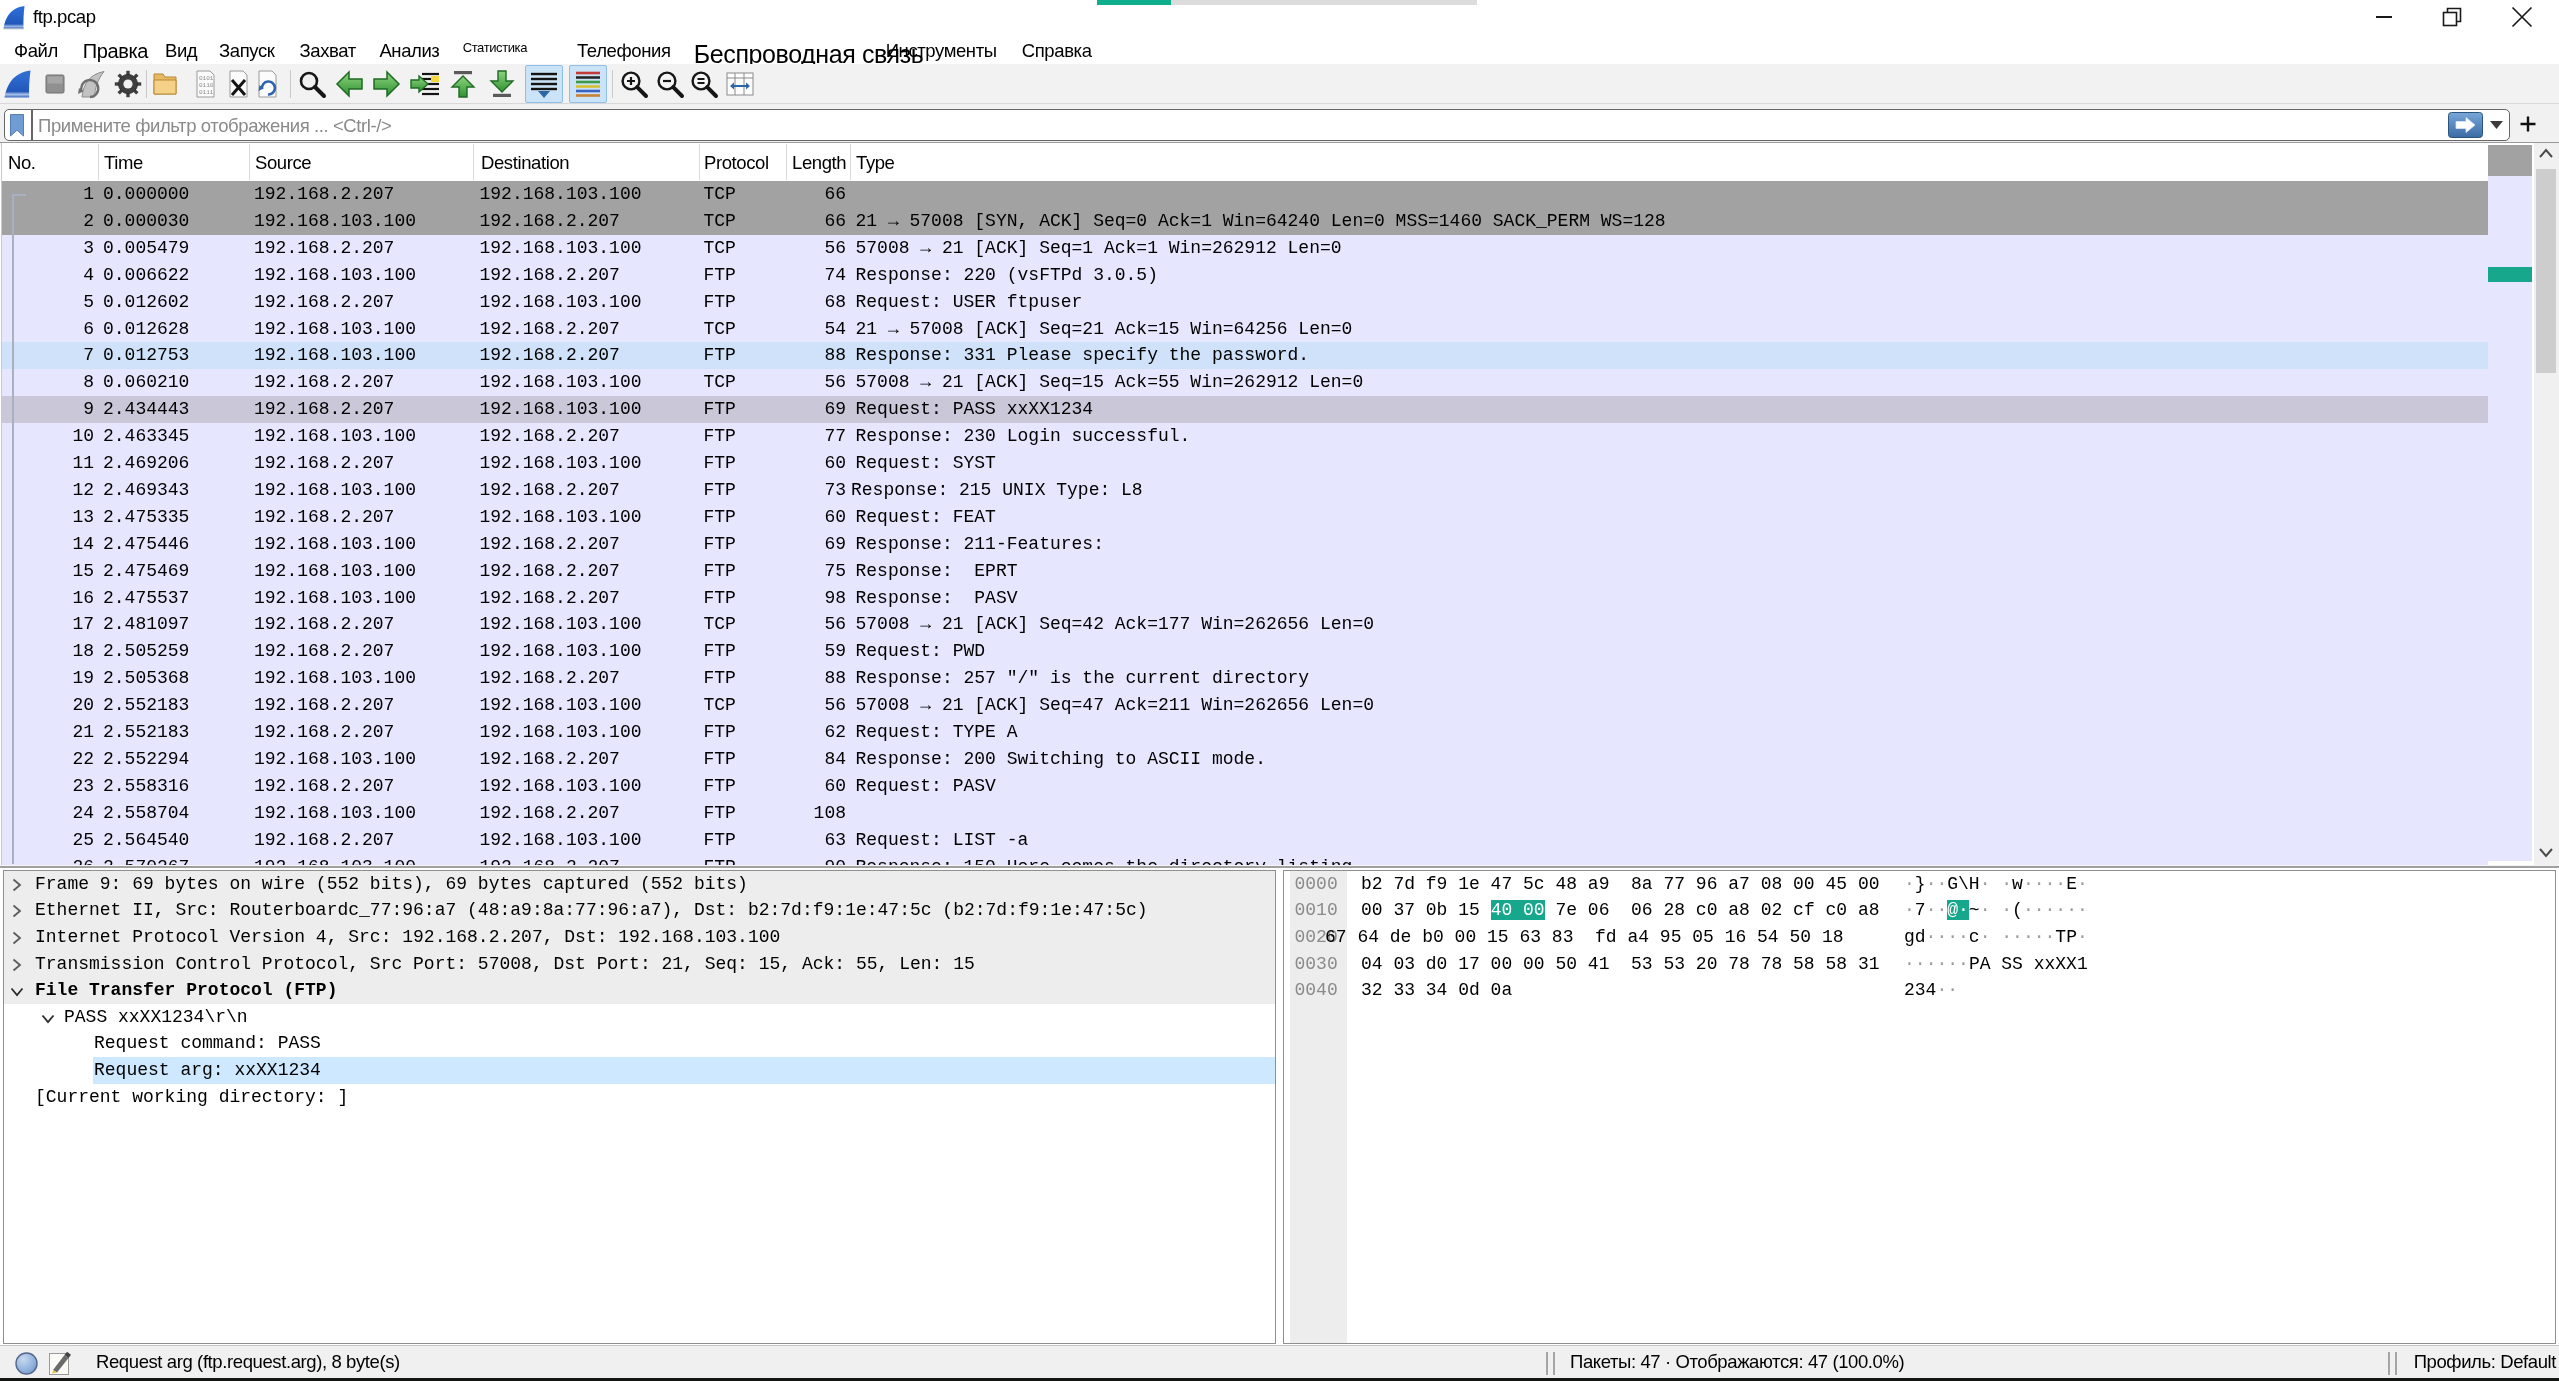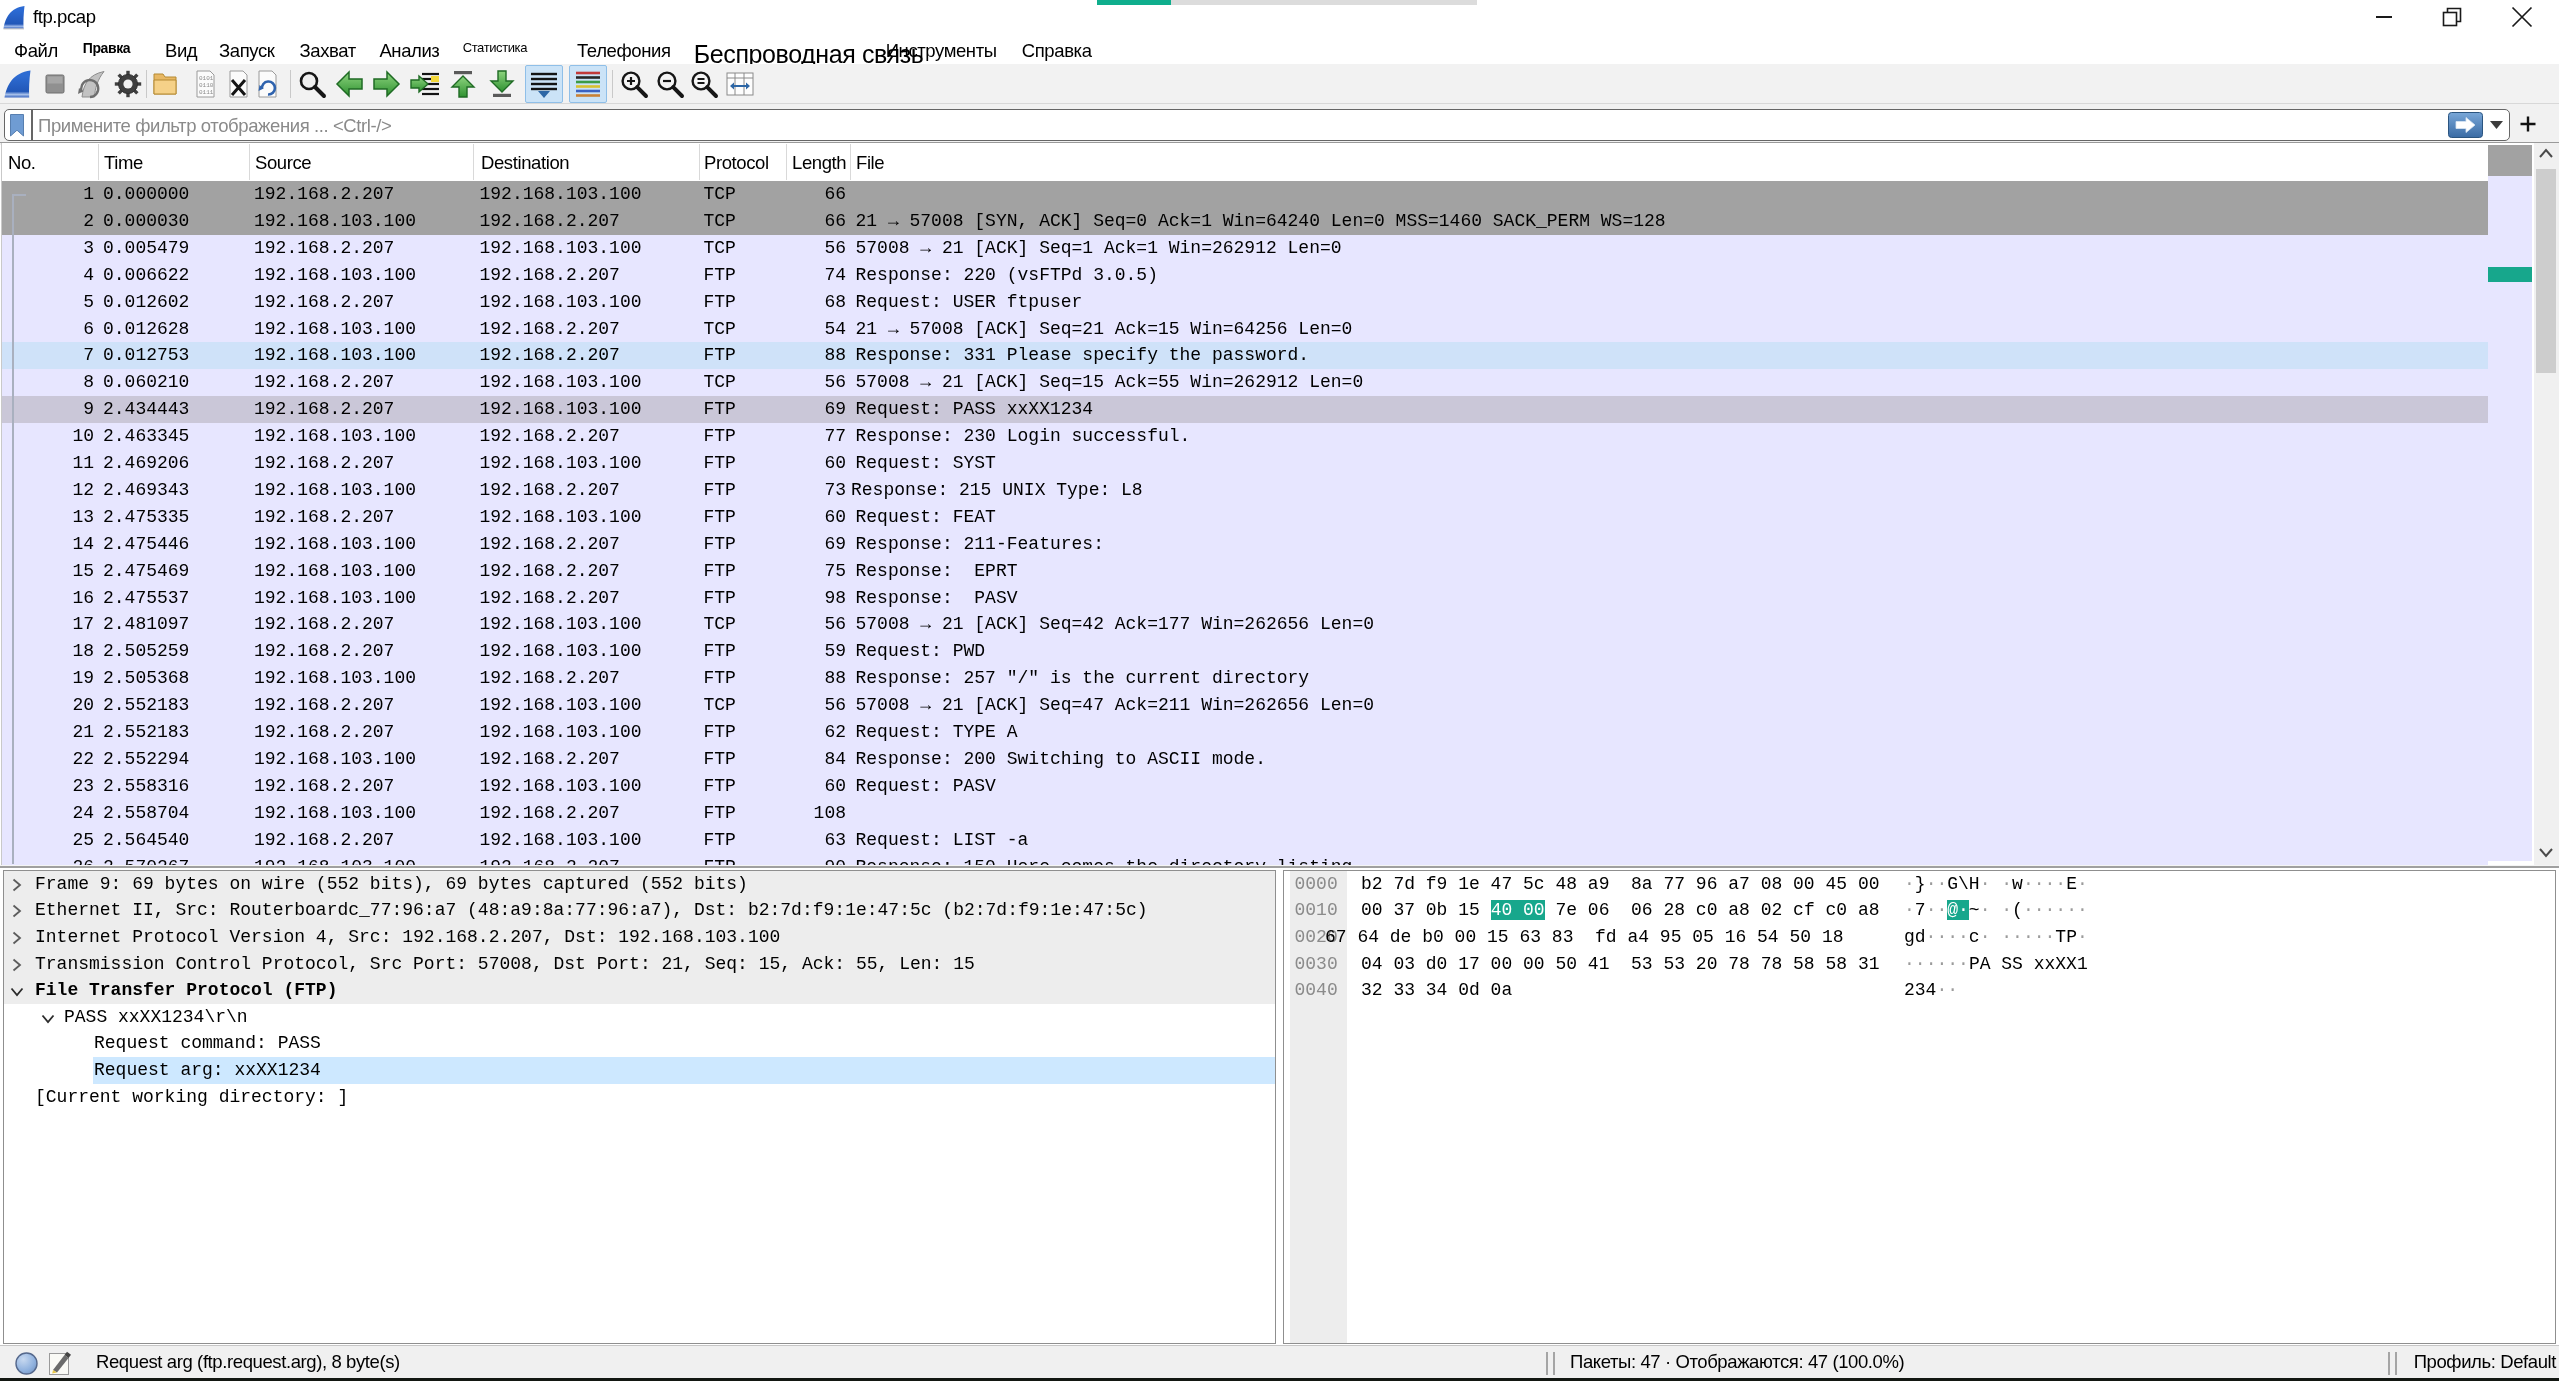--- a/index.html
+++ b/index.html
@@ -34,21 +34,21 @@
 <div class="abs" style="left:1097px;top:0;width:74px;height:5px;background:#0fae8d"></div>
 <div class="abs" style="left:2376px;top:15.5px;width:16px;height:2px;background:#1a1a1a"></div>
 <svg class="abs" style="left:2441px;top:6px" width="22" height="22" viewBox="0 0 22 22">
 <rect x="2.5" y="6.5" width="13" height="13" fill="none" stroke="#1a1a1a" stroke-width="1.6"></rect>
 <path d="M6.5 6.5 V2.5 H19.5 V15.5 H15.5" fill="none" stroke="#1a1a1a" stroke-width="1.6"></path>
   </svg>
 <svg class="abs" style="left:2510px;top:5px" width="24" height="24" viewBox="0 0 24 24">
 <path d="M2.5 2.5 L21.5 21.5 M21.5 2.5 L2.5 21.5" stroke="#1a1a1a" stroke-width="1.7"></path>
   </svg>
 <div class="abs" style="left:14px;top:40px;font-size:18.5px;letter-spacing:-0.4px;color:#000;">Файл</div>
-<div class="abs" style="left:82.8px;top:40px;font-size:14px;letter-spacing:-0.4px;color:#000;font-weight:bold;">Правка</div>
+<div class="abs" style="left:82.8px;top:40px;font-size:20px;letter-spacing:-0.4px;color:#000;">Правка</div>
 <div class="abs" style="left:165px;top:40px;font-size:18.5px;letter-spacing:-0.4px;color:#000;">Вид</div>
 <div class="abs" style="left:219px;top:40px;font-size:18.5px;letter-spacing:-0.4px;color:#000;">Запуск</div>
 <div class="abs" style="left:299.6px;top:40px;font-size:18.5px;letter-spacing:-0.4px;color:#000;">Захват</div>
 <div class="abs" style="left:379.4px;top:40px;font-size:18.5px;letter-spacing:-0.4px;color:#000;">Анализ</div>
 <div class="abs" style="left:462.7px;top:40px;font-size:13px;letter-spacing:-0.4px;color:#000;">Статистика</div>
 <div class="abs" style="left:577px;top:40px;font-size:18.5px;letter-spacing:-0.4px;color:#000;">Телефония</div>
 <div class="abs" style="left:693.8px;top:40px;font-size:25px;letter-spacing:-0.4px;color:#000;">Беспроводная связь</div>
 <div class="abs" style="left:885.7px;top:40px;font-size:18.5px;letter-spacing:-0.4px;color:#000;">Инструменты</div>
 <div class="abs" style="left:1021.8px;top:40px;font-size:18.5px;letter-spacing:-0.4px;color:#000;">Справка</div>
 <div class="abs" style="left:0;top:64px;width:2559px;height:39px;background:#f2f2f2;border-bottom:1px solid #d8d8d8"></div>
@@ -239,21 +239,21 @@
   </svg>
 <div class="abs" style="left:0;top:142px;width:2559px;height:1px;background:#9a9a9a"></div>
 <div class="abs" style="left:2px;top:143px;width:2556px;height:38px;background:#fff"></div>
 <div class="abs" style="left:0;top:143px;width:2559px;height:38px;">
 <div class="hdr" style="left:8px">No.</div>
 <div class="hdr" style="left:104px">Time</div>
 <div class="hdr" style="left:255px">Source</div>
 <div class="hdr" style="left:481px">Destination</div>
 <div class="hdr" style="left:704px">Protocol</div>
 <div class="hdr" style="left:792px">Length</div>
-<div class="hdr" style="left:856px">File</div>
+<div class="hdr" style="left:856px">Type</div>
 <div class="hsep" style="left:97.6px"></div>
 <div class="hsep" style="left:248.5px"></div>
 <div class="hsep" style="left:473px"></div>
 <div class="hsep" style="left:699px"></div>
 <div class="hsep" style="left:785.5px"></div>
 <div class="hsep" style="left:849.5px"></div>
 </div>
 <div class="abs" style="left:2px;top:181.0px;width:2486px;height:683.5px;overflow:hidden;background:#e7e6ff">
 <div class="row" style="top:0.0px;background:#a2a2a2">
       <span class="no">1</span>

